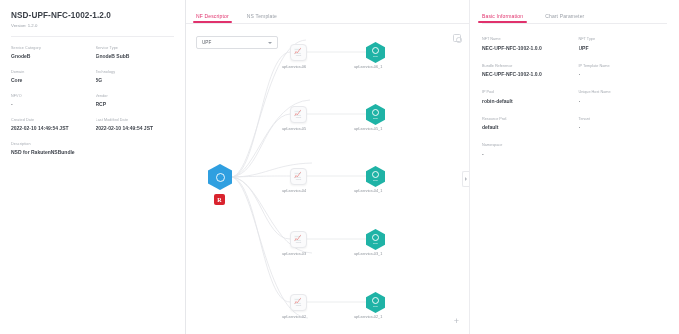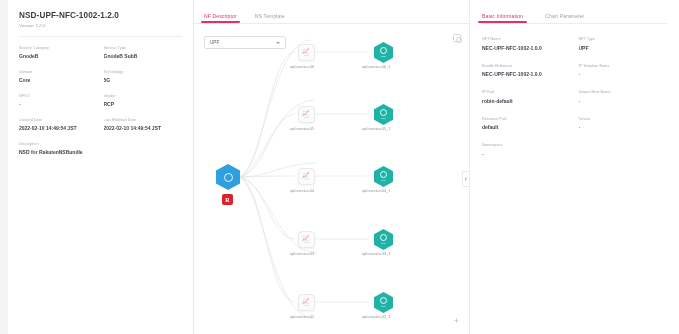--- a/index.html
+++ b/index.html
@@ -18,21 +18,20 @@
 
   
   .left-panel {
     width: 186px;
     height: 334px;
     background: #ffffff;
     border-right: 1px solid #e6e7ea;
     padding: 10px 11px 0 11px;
     position: relative;
     flex: 0 0 186px;
-    margin-left: 8px;
   }
   .nsd-title {
     font-size: 8.2px;
     font-weight: 600;
     color: #3a3f47;
     letter-spacing: .1px;
     line-height: 11px;
   }
   .nsd-version {
     font-size: 4.3px;

